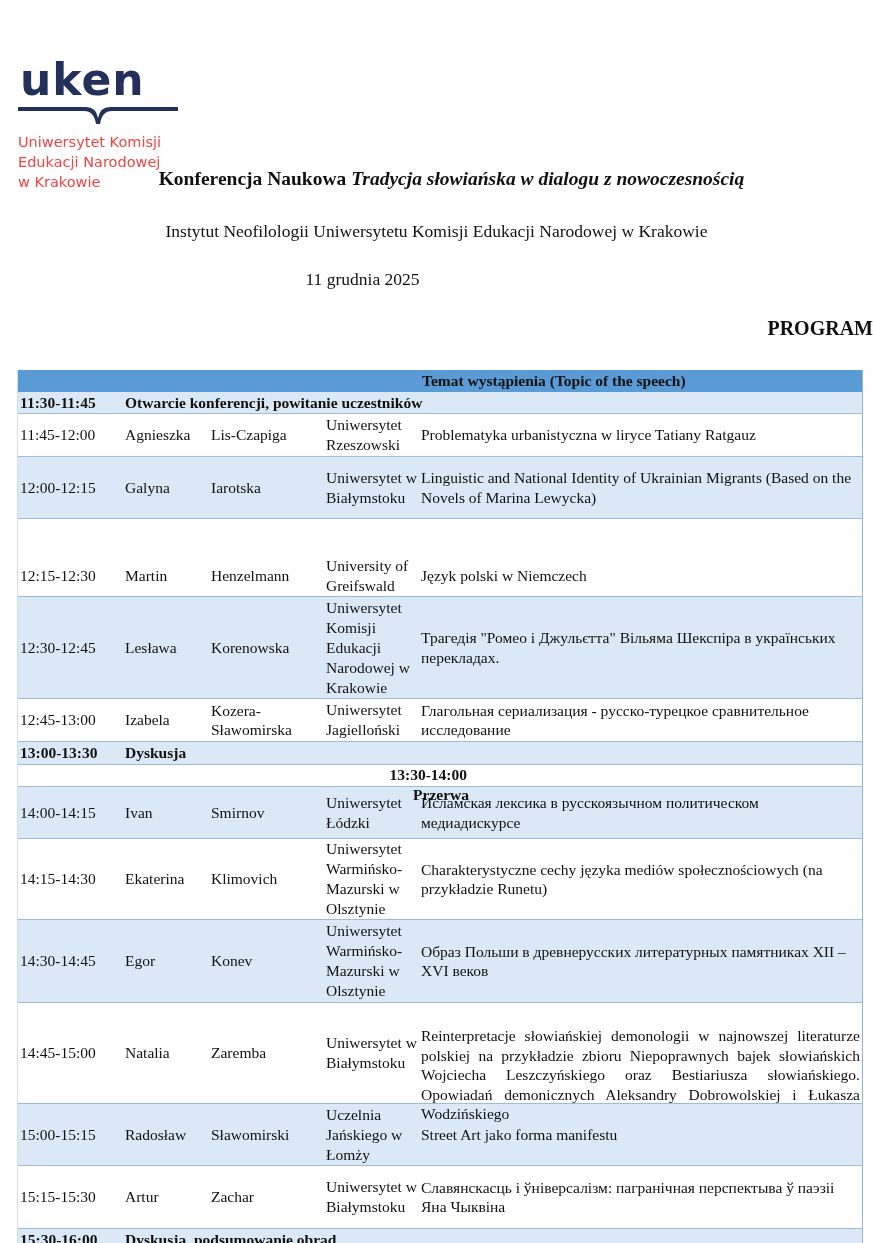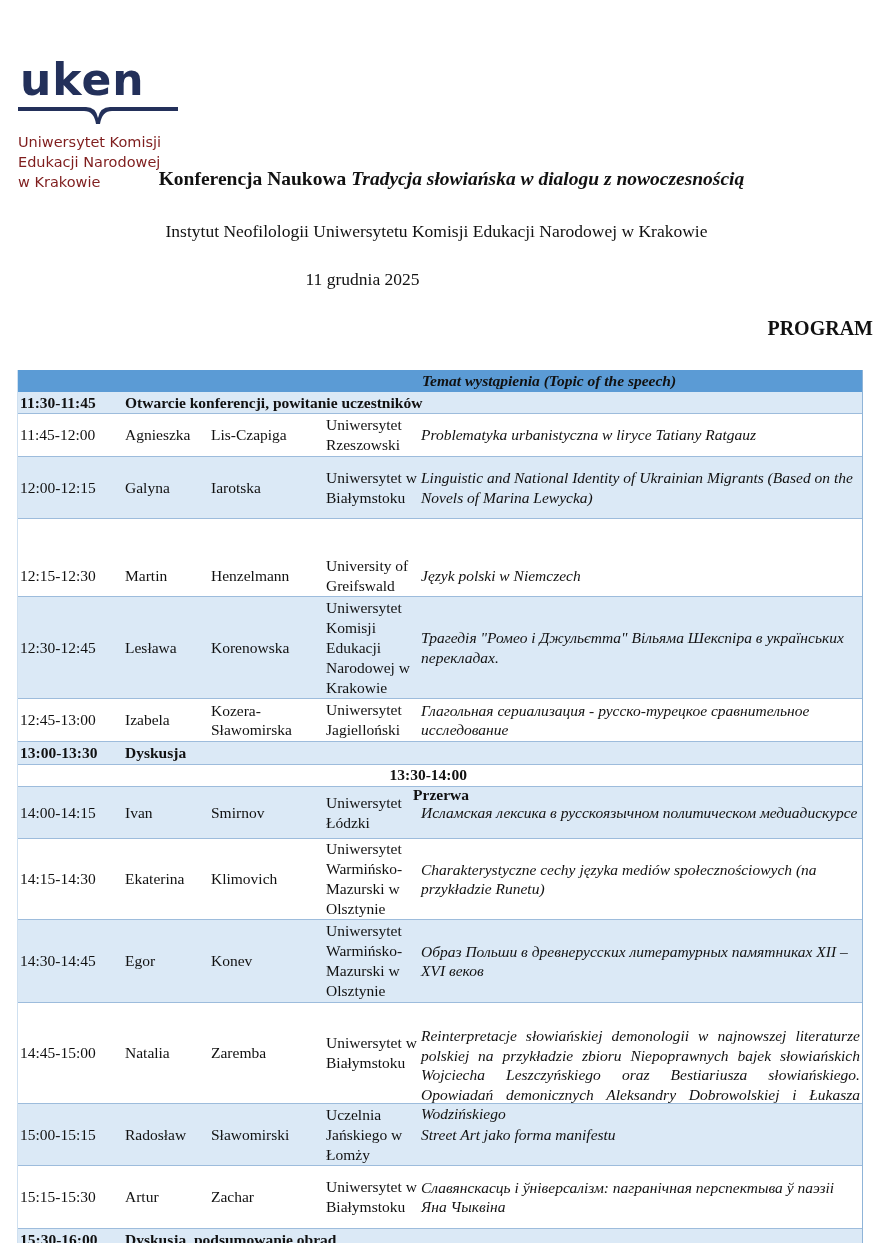--- a/index.html
+++ b/index.html
@@ -1,36 +1,36 @@
 <!DOCTYPE html>
 <html><head>
 <meta charset="utf-8">
 <style>
   html, body { margin: 0; padding: 0; background: #ffffff; }
   body { width: 873px; height: 1243px; position: relative; overflow: hidden; font-family: "Liberation Serif", serif; color: #111; }
   .logo { position: absolute; left: 18px; top: 10px; width: 170px; margin-top: 48px; }
   .logo-word { font-family: "DejaVu Sans", sans-serif; font-weight: bold; font-size: 44px; color: #23305a; letter-spacing: 1px; line-height: 44px; margin-left: 2px; }
   .logo-book { display: block; margin-top: 2px; }
-  .logo-text { font-family: "DejaVu Sans", sans-serif; font-size: 14.5px; font-weight: 500; color: #7f1d1d; line-height: 20px; margin-top: 6px; }
+  .logo-text { font-family: "DejaVu Sans", sans-serif; font-size: 14.5px; font-weight: 500; color: #ef4444; line-height: 20px; margin-top: 6px; }
   .doc-title { position: absolute; left: 0; width: 873px; top: 168px; text-align: center; font-size: 19.5px; font-weight: bold; margin-left: 15px; }
   .doc-title i { font-weight: bold; }
   .doc-inst { position: absolute; left: 0; width: 873px; top: 221px; text-align: center; font-size: 17.5px; }
   .doc-date { position: absolute; left: 0; width: 725px; top: 269px; text-align: center; font-size: 17.5px; }
   .doc-program { position: absolute; left: 0; width: 873px; top: 317px; text-align: right; font-size: 20px; font-weight: bold; }
   .table { position: absolute; left: 17px; top: 370px; width: 844px; border-right: 1px solid #8fb4d8; border-left: 1px solid #cfe0f0; }
   .row { display: flex; border-bottom: 1.5px solid #9dbcdc; box-sizing: border-box; font-size: 15.5px; line-height: 19.5px; }
   .row.alt { background: #dbe9f6; }
   .row.head { background: #5b9bd5; height: 22px; border-bottom: none; font-weight: bold; }
   .row.section { font-weight: bold; height: 22px; align-items: center; }
   .c { box-sizing: border-box; display: flex; align-items: center; padding-left: 2px; }
   .c-time { width: 105px; }
   .c-first { width: 86px; }
   .c-last { width: 115px; }
   .c-uni { width: 95px; line-height: 20px; }
-  .c-topic { flex: 1; padding-right: 2px; font-style: italic; }
+  .c-topic { flex: 1; padding-right: 2px; }
   .c-topic.just span { text-align: justify; text-align-last: left; display: block; margin-top: 44px; }
   .head .c-topic { padding-left: 3px; }
   .sec-label { padding-left: 2px; }
 </style>
 </head>
 <body>
 
 <div class="logo">
   <div class="logo-word">uken</div>
   <svg class="logo-book" width="160" height="22" viewBox="0 0 160 22">

